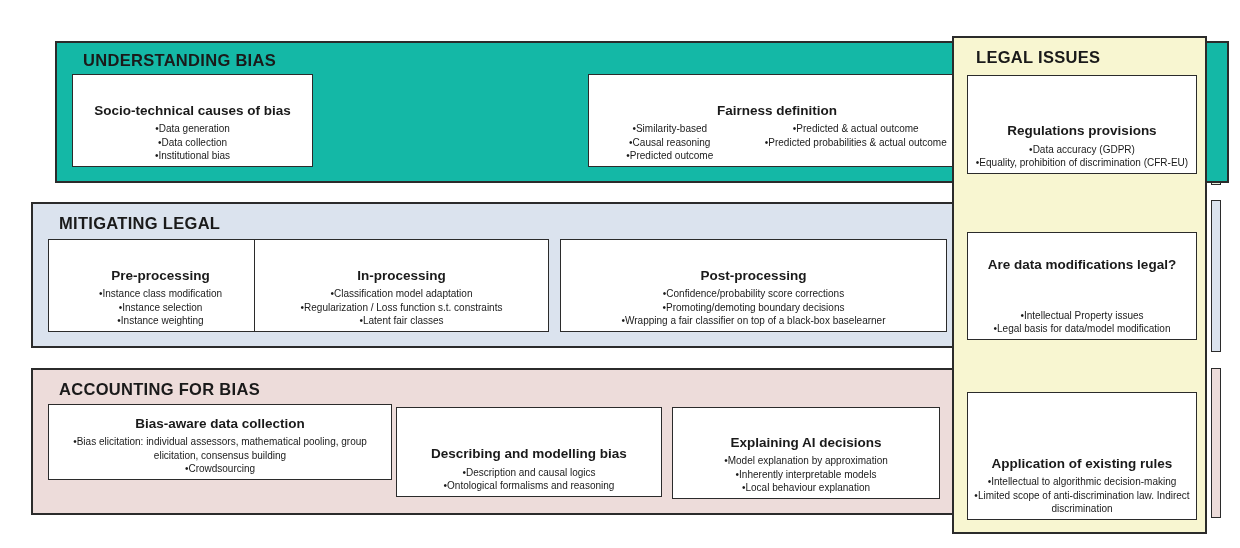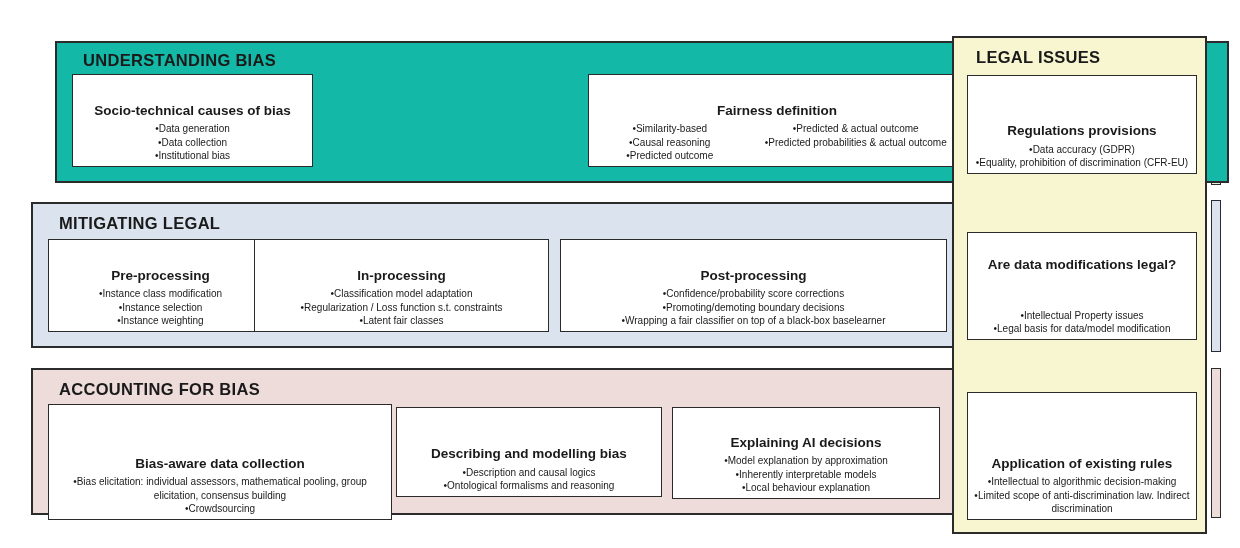--- a/index.html
+++ b/index.html
@@ -92,21 +92,21 @@
         <div class="bullet">Confidence/probability score corrections</div>
         <div class="bullet">Promoting/demoting boundary decisions</div>
         <div class="bullet">Wrapping a fair classifier on top of a black-box baselearner</div>
       </div>
     </div>
   </div>
 
   <div class="panel row-panel" style="left:31px; top:368px; width:1174px; height:147px; background:#eddcda;">
     <div class="panel-title" style="left:26px; top:10px;">ACCOUNTING FOR BIAS</div>
 
-    <div class="wbox" style="left:15px; top:34px; width:344px; height:116px;">
+    <div class="wbox" style="left:15px; top:34px; width:344px; height:76px;">
       <div class="wbox-title">Bias-aware data collection</div>
       <div class="bullets">
         <div class="bullet">Bias elicitation: individual assessors, mathematical pooling, group elicitation, consensus building</div>
         <div class="bullet">Crowdsourcing</div>
       </div>
     </div>
 
     <div class="wbox" style="left:363px; top:37px; width:266px; height:90px;">
       <div class="wbox-title">Describing and modelling bias</div>
       <div class="bullets">

